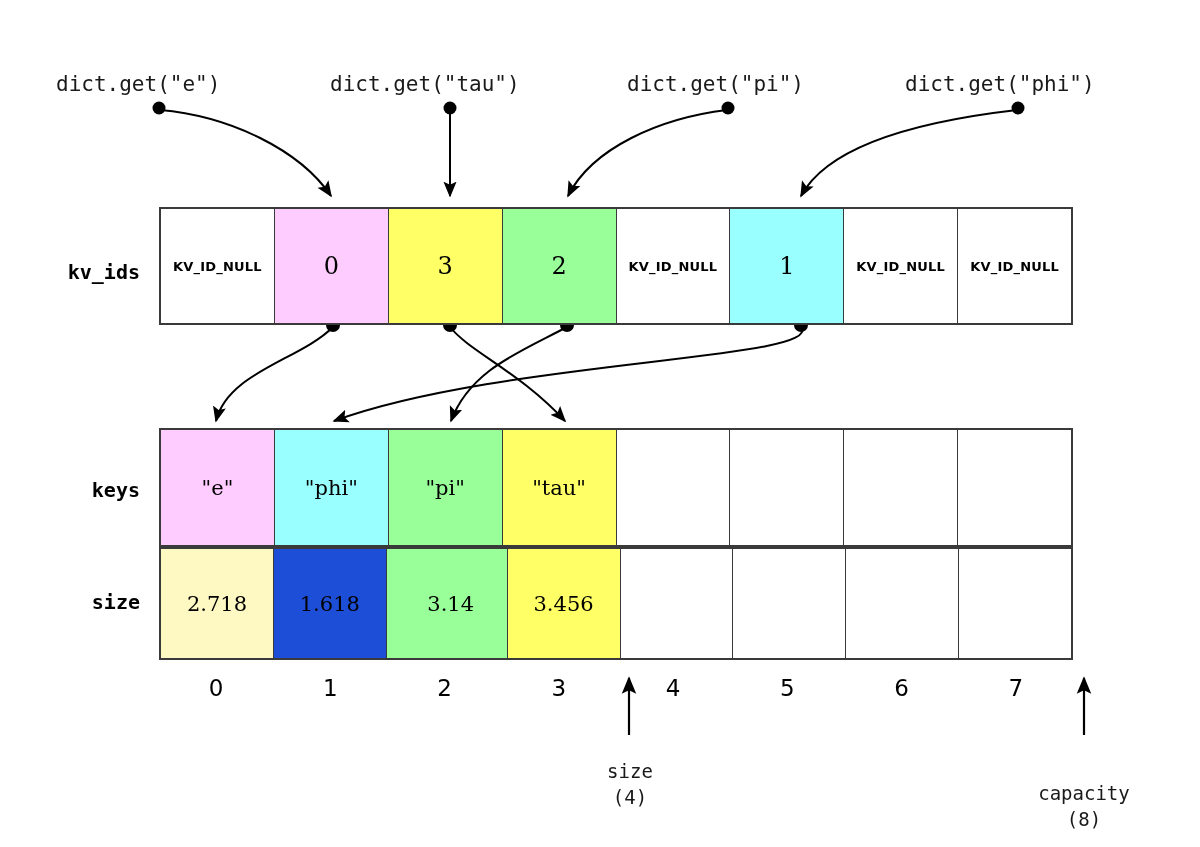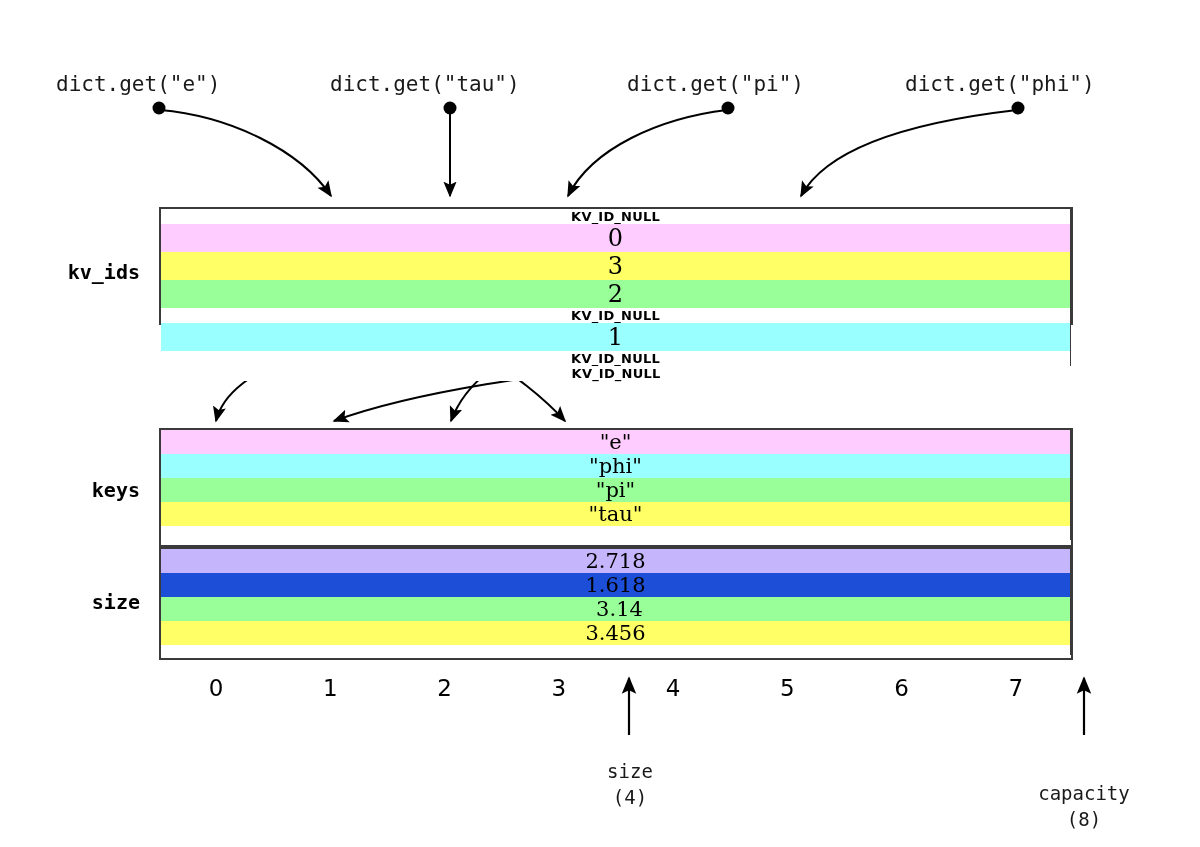--- a/index.html
+++ b/index.html
@@ -49,21 +49,20 @@
     white-space: nowrap;
   }
 
   
   .grid {
     position: absolute;
     display: flex;
     border: 2px solid #3a3a3a;
     box-sizing: border-box;
     background: #ffffff;
-    flex-direction: column;
   }
   .cell {
     flex: 1 1 0;
     display: flex;
     align-items: center;
     justify-content: center;
     border-right: 1.5px solid #3a3a3a;
     box-sizing: border-box;
     background: #ffffff;
   }
@@ -212,21 +211,21 @@
       </div>
       <div class="cell" style="background: rgb(255, 255, 255);"></div>
       <div class="cell" style="background: rgb(255, 255, 255);"></div>
       <div class="cell" style="background: rgb(255, 255, 255);"></div>
       <div class="cell" style="background: rgb(255, 255, 255);"></div>
     </div>
 
   <div class="row-label" style="left:40px; top:590px; width:100px;">size</div>
 
   <div class="grid" id="grid-vals" style="left:159px; top:547px; width:914px; height:113px;">
-      <div class="cell" style="background: #c4b5fd;">
+      <div class="cell" style="background: #fef9c3;">
         <span class="kv">2.718</span>
       </div>
       <div class="cell" style="background: #1d4ed8;">
         <span class="kv">1.618</span>
       </div>
       <div class="cell" style="background: rgb(153, 255, 153); padding-left: 8px;">
         <span class="kv">3.14</span>
       </div>
       <div class="cell" style="background: rgb(255, 255, 102);">
         <span class="kv">3.456</span>

